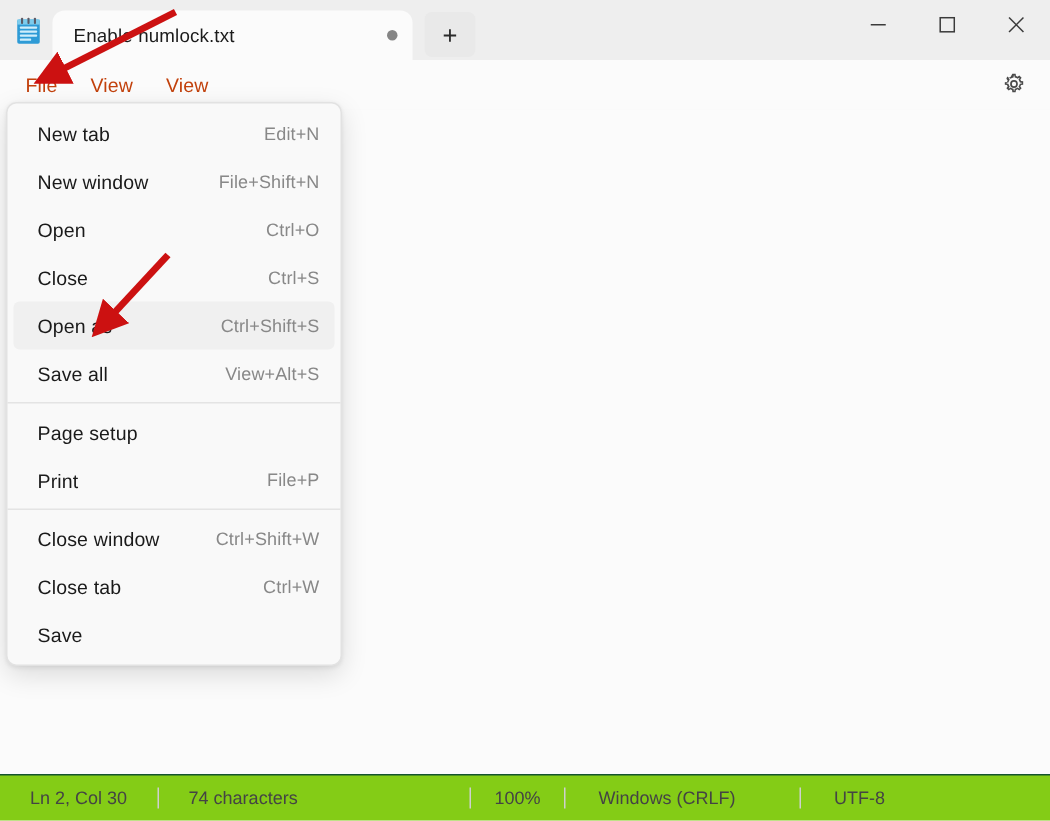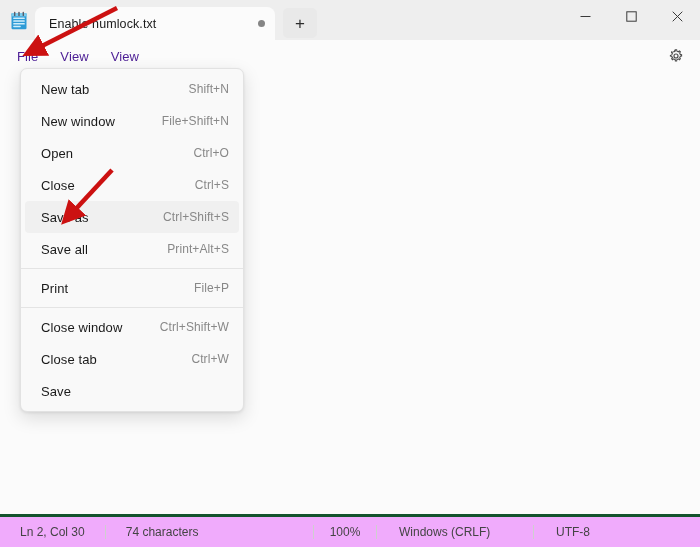--- a/index.html
+++ b/index.html
@@ -114,21 +114,21 @@
     flex: 0 0 32px;
     background: #fbfbfb;
     display: flex;
     align-items: center;
     padding-left: 6px;
     position: relative;
     border-bottom: 1px solid #fbfbfb;
   }
   .menubar-item {
     font-size: 13px;
-    color: #4c1d95;
+    color: #c2410c;
     padding: 4px 11px;
     border-radius: 4px;
     letter-spacing: 0.1px;
   }
   #settings-btn {
     margin-left: auto;
     margin-right: 12px;
     width: 24px;
     height: 24px;
     display: flex;
@@ -140,21 +140,21 @@
   #editor {
     flex: 1 1 auto;
     background: #fbfbfb;
     position: relative;
     overflow: hidden;
   }
 
   
   #file-menu {
     position: absolute;
-    left: 20px;
+    left: 4px;
     top: 68px;
     width: 224px;
     background: #f9f9f9;
     border: 1px solid #e2e2e2;
     border-radius: 7px;
     box-shadow: 0 6px 18px rgba(0,0,0,0.13), 0 1px 3px rgba(0,0,0,0.08);
     padding: 4px 0 4px 0;
     box-sizing: border-box;
     z-index: 40;
   }
@@ -185,22 +185,22 @@
   .menu-sep {
     height: 1px;
     background: #e4e4e4;
     margin: 3px 0 3px 0;
   }
 
   
   #statusbar {
     height: 30px;
     flex: 0 0 30px;
-    background: #f0abfc;
-    border-top: 3px solid #14532d;
+    background: #84cc16;
+    border-top: 1px solid #14532d;
     display: flex;
     align-items: center;
     font-size: 12px;
     color: #444444;
   }
   .status-cell {
     display: flex;
     align-items: center;
     height: 100%;
     white-space: nowrap;
@@ -298,47 +298,51 @@
     <div class="status-divider"></div>
     <div class="status-cell" style="padding-left:22px;">UTF-8</div>
     <div style="width:110px;flex:0 0 110px;"></div>
   </div>
 
   <div id="file-menu">
 
     <div>
       <div class="menu-row">
         <span class="menu-label">New tab</span>
-        <span class="menu-accel">Shift+N</span>
+        <span class="menu-accel">Edit+N</span>
       </div>
       <div class="menu-row">
         <span class="menu-label">New window</span>
         <span class="menu-accel">File+Shift+N</span>
       </div>
       <div class="menu-row">
         <span class="menu-label">Open</span>
         <span class="menu-accel">Ctrl+O</span>
       </div>
       <div class="menu-row">
         <span class="menu-label">Close</span>
         <span class="menu-accel">Ctrl+S</span>
       </div>
       <div class="menu-row is-highlighted">
-        <span class="menu-label">Save as</span>
+        <span class="menu-label">Open as</span>
         <span class="menu-accel">Ctrl+Shift+S</span>
       </div>
       <div class="menu-row">
         <span class="menu-label">Save all</span>
-        <span class="menu-accel">Print+Alt+S</span>
+        <span class="menu-accel">View+Alt+S</span>
       </div>
     </div>
 
     <div class="menu-sep"></div>
 
     <div>
+      <div class="menu-row">
+        <span class="menu-label">Page setup</span>
+        <span class="menu-accel"></span>
+      </div>
       <div class="menu-row">
         <span class="menu-label">Print</span>
         <span class="menu-accel">File+P</span>
       </div>
     </div>
 
     <div class="menu-sep"></div>
 
     <div>
       <div class="menu-row">

